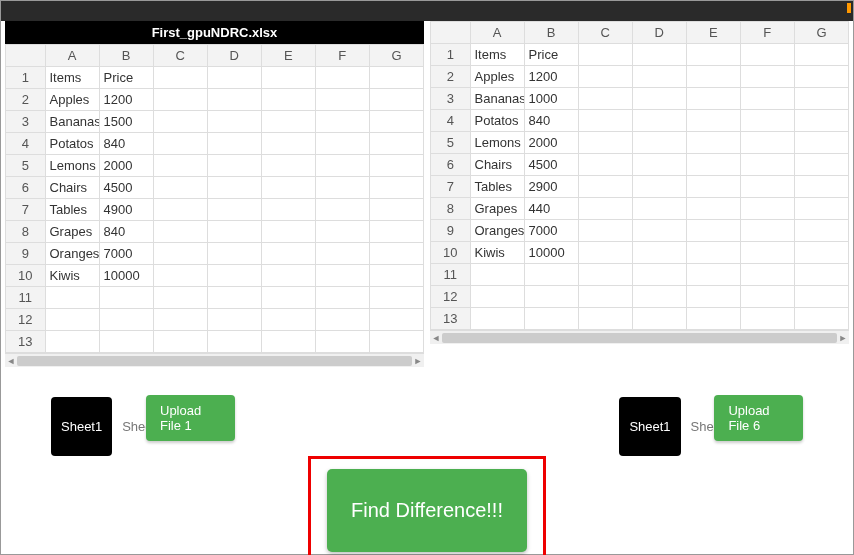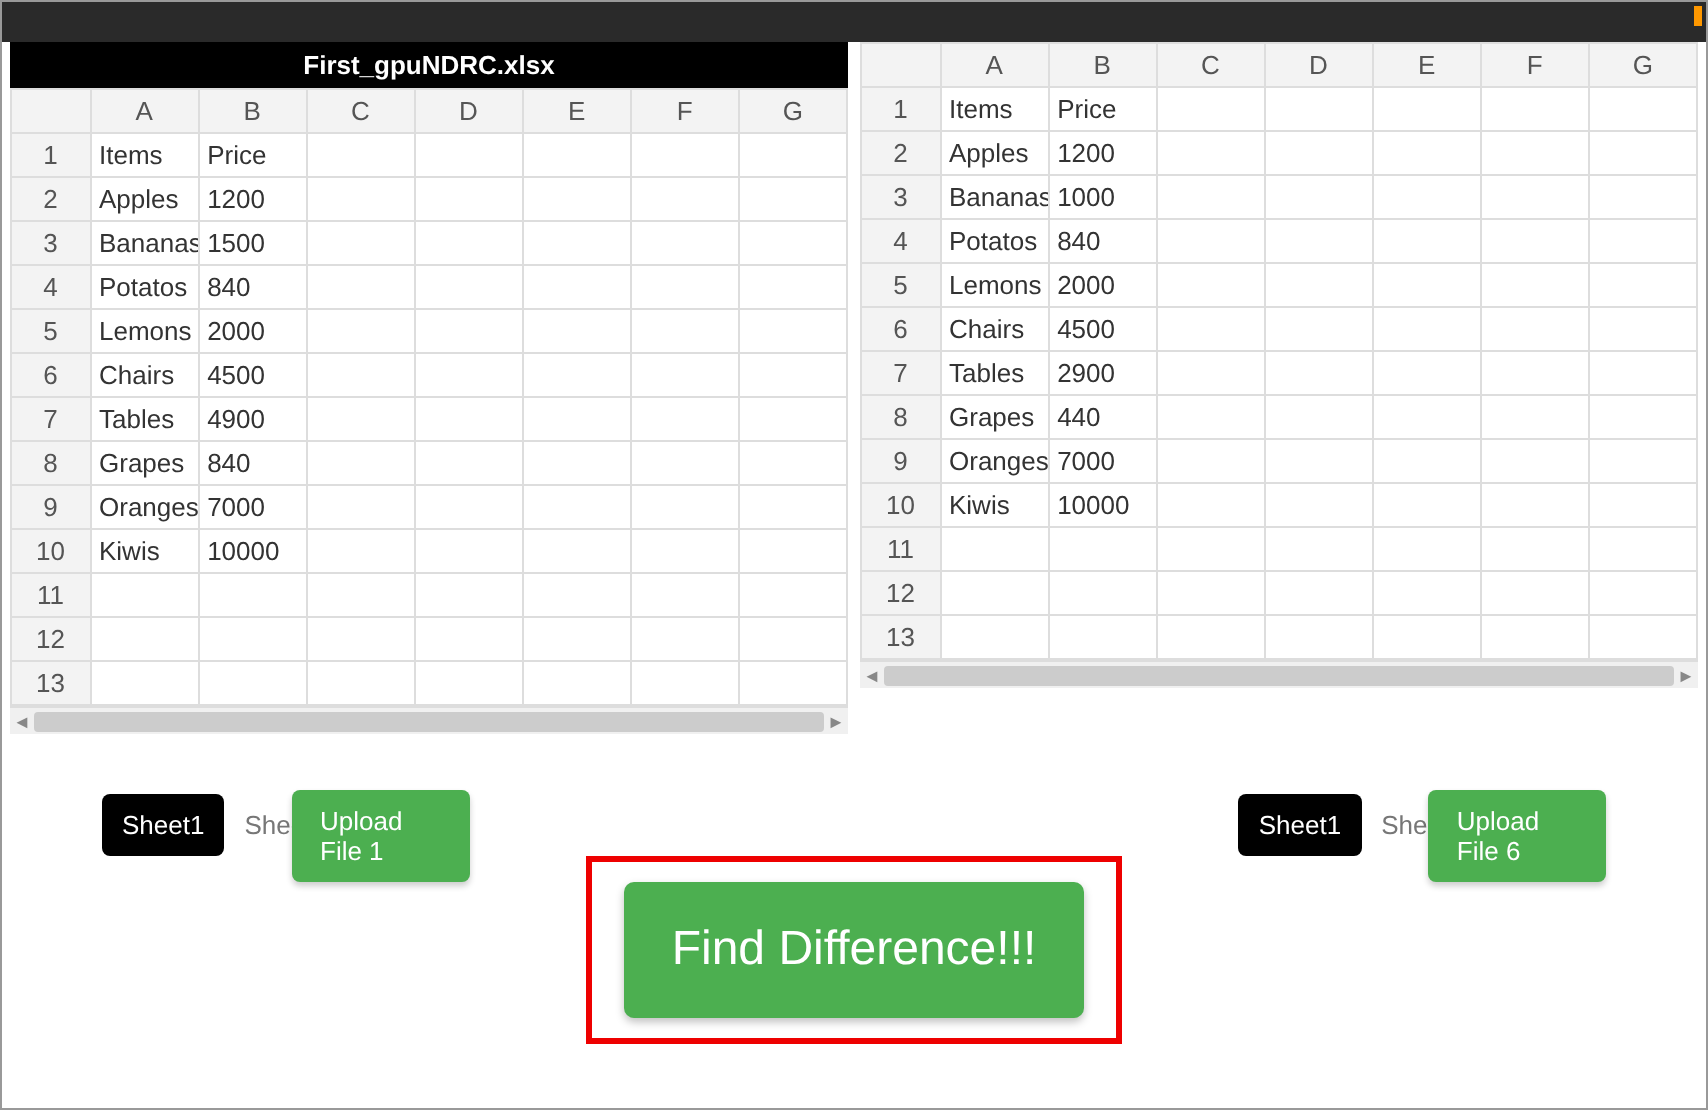--- a/index.html
+++ b/index.html
@@ -16,27 +16,27 @@
     th { background: #f3f3f3; text-align: center; color: #555; font-weight: normal; }
     .rowhead { background: #f3f3f3; text-align: center; color: #555; width: 38px; }
     .colhead { width: 52px; }
     .scrollbar { height: 14px; background: #f0f0f0; border-top: 1px solid #ddd; position: relative; }
     .scrollbar .thumb { position: absolute; left: 12px; top: 2px; right: 12px; height: 10px; background: #ccc; border-radius: 2px; }
     .scrollbar .arrow-left, .scrollbar .arrow-right { position: absolute; top: 2px; width: 10px; height: 10px; color: #888; font-size: 9px; line-height: 10px; text-align: center; }
     .scrollbar .arrow-left { left: 1px; }
     .scrollbar .arrow-right { right: 1px; }
     .controls { display: flex; justify-content: space-between; padding: 30px 50px 10px 50px; }
     .tabgroup { display: flex; align-items: center; position: relative; }
-    .tab { padding: 8px 10px; border-radius: 4px; margin-right: 0; font-size: 13px; }
+    .tab { padding: 22px 10px; border-radius: 4px; margin-right: 0; font-size: 13px; }
     .tab.active { background: #000; color: #fff; }
     .tab.inactive { background: transparent; color: #777; }
     .uploadbtn { position: absolute; left: 95px; top: -2px; background: #4caf50; color: #fff; padding: 8px 14px; border-radius: 4px; font-size: 13px; box-shadow: 0 2px 3px rgba(0,0,0,0.2); }
     .find-wrap { text-align: center; position: relative; margin-top: -10px; }
     .find-border { display: inline-block; border: 3px solid #e00; padding: 10px 16px; }
-    .find-btn { background: #4caf50; color: #fff; font-size: 24px; padding: 20px 24px; border: none; border-radius: 5px; box-shadow: 0 2px 4px rgba(0,0,0,0.25); }
+    .find-btn { background: #4caf50; color: #fff; font-size: 20px; padding: 30px 24px; border: none; border-radius: 5px; box-shadow: 0 2px 4px rgba(0,0,0,0.25); }
   </style>
 </head>
 <body>
 
 <div class="container">
   <div class="topbar">
     <div class="orange-marker"></div>
   </div>
 
   <div class="panels">

